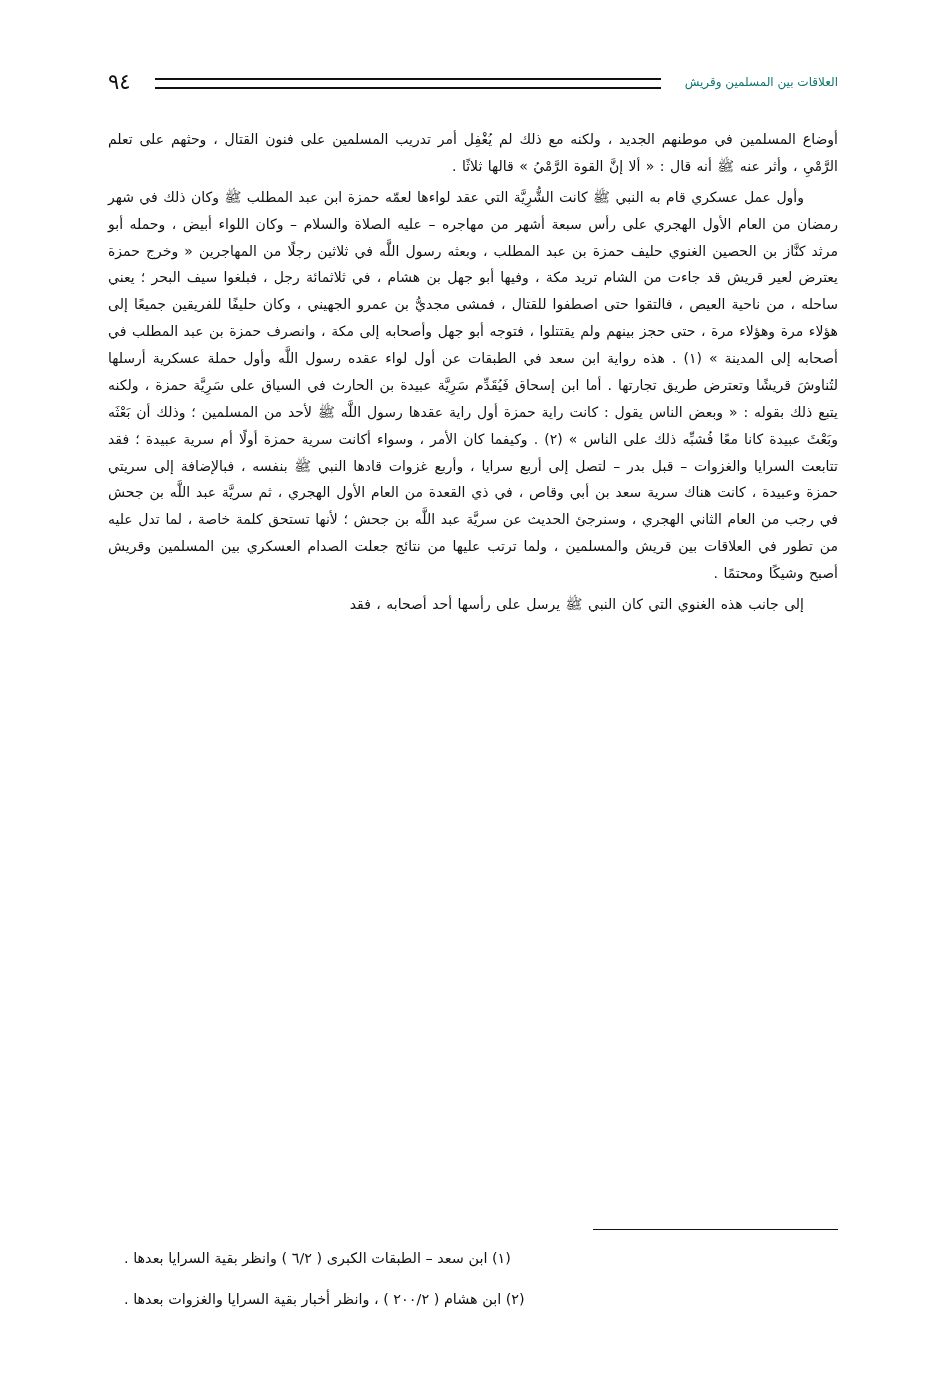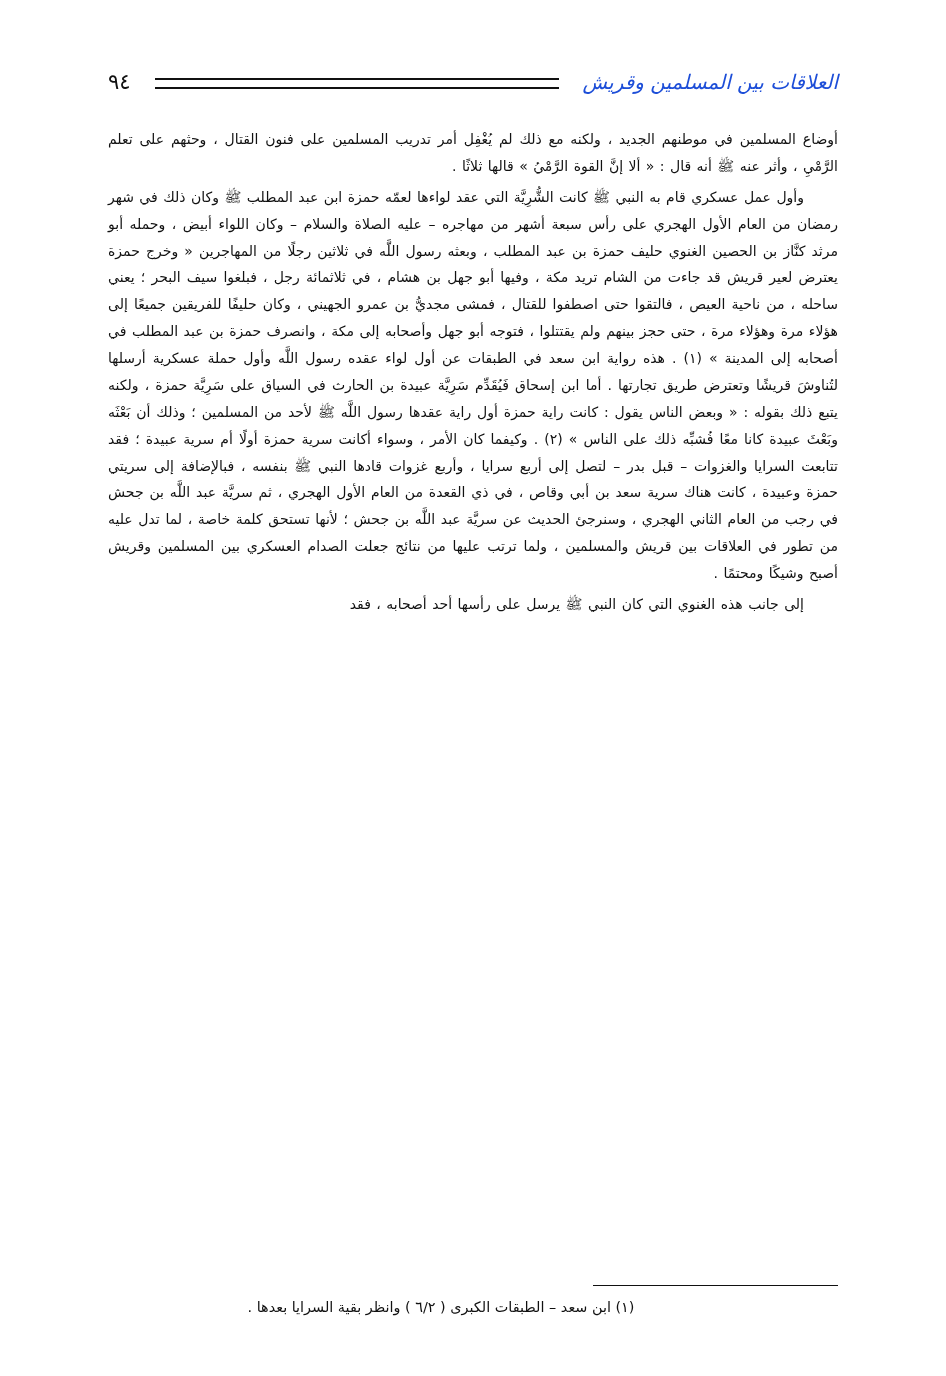--- a/index.html
+++ b/index.html
@@ -26,25 +26,24 @@
   
   .header {
     display: flex;
     flex-direction: row;
     align-items: center;
     gap: 14px;
     height: 44px;
     margin-bottom: 22px;
   }
   .header-title {
-    font-size: 20px;
+    font-size: 12px;
     white-space: nowrap;
     letter-spacing: 0px;
-    color: #1d4ed8;
-    font-style: italic;
+    color: #0f766e;
   }
   .header-rule {
     flex: 1 1 auto;
     height: 7px;
     border-top: 2px solid #111;
     border-bottom: 2px solid #111;
     margin: 0 10px;
     position: relative;
     top: 1px;
   }
@@ -83,22 +82,22 @@
   }
   .footnote-rule {
     width: 245px;
     height: 0;
     border-top: 1.4px solid #111;
     margin: 0 0 9px auto;
   }
   .footnote {
     font-size: 14.4px;
     line-height: 1.75;
-    text-align: center;
-    margin: 8px;
+    text-align: left;
+    margin: 16px;
     padding-right: 64px;
   }
 </style>
 </head>
 <body>
 
 <div class="page">
 
   <div class="header">
     <div class="header-title">العلاقات بين المسلمين وقريش</div>
@@ -108,15 +107,16 @@
 
   <div class="body">
     <p class="para noindent">أوضاع المسلمين في موطنهم الجديد ، ولكنه مع ذلك لم يُغْفِل أمر تدريب المسلمين على فنون القتال ، وحثهم على تعلم الرَّمْيِ ، وأثر عنه ﷺ أنه قال : « ألا إنَّ القوة الرَّمْيُ » قالها ثلاثًا .</p>
     <p class="para">وأول عمل عسكري قام به النبي ﷺ كانت الشُّرِيَّة التي عقد لواءها لعمّه حمزة ابن عبد المطلب ﷺ وكان ذلك في شهر رمضان من العام الأول الهجري على رأس سبعة أشهر من مهاجره – عليه الصلاة والسلام – وكان اللواء أبيض ، وحمله أبو مرثد كنَّاز بن الحصين الغنوي حليف حمزة بن عبد المطلب ، وبعثه رسول اللَّه في ثلاثين رجلًا من المهاجرين « وخرج حمزة يعترض لعير قريش قد جاءت من الشام تريد مكة ، وفيها أبو جهل بن هشام ، في ثلاثمائة رجل ، فبلغوا سيف البحر ؛ يعني ساحله ، من ناحية العيص ، فالتقوا حتى اصطفوا للقتال ، فمشى مجديُّ بن عمرو الجهيني ، وكان حليفًا للفريقين جميعًا إلى هؤلاء مرة وهؤلاء مرة ، حتى حجز بينهم ولم يقتتلوا ، فتوجه أبو جهل وأصحابه إلى مكة ، وانصرف حمزة بن عبد المطلب في أصحابه إلى المدينة » (١) . هذه رواية ابن سعد في الطبقات عن أول لواء عقده رسول اللَّه وأول حملة عسكرية أرسلها لتُناوشَ قريشًا وتعترض طريق تجارتها . أما ابن إسحاق فَيُقَدِّم سَرِيَّة عبيدة بن الحارث في السياق على سَرِيَّة حمزة ، ولكنه يتبع ذلك بقوله : « وبعض الناس يقول : كانت راية حمزة أول راية عقدها رسول اللَّه ﷺ لأحد من المسلمين ؛ وذلك أن بَعْثَه وبَعْثَ عبيدة كانا معًا فُشبِّه ذلك على الناس » (٢) . وكيفما كان الأمر ، وسواء أكانت سرية حمزة أولًا أم سرية عبيدة ؛ فقد تتابعت السرايا والغزوات – قبل بدر – لتصل إلى أربع سرايا ، وأربع غزوات قادها النبي ﷺ بنفسه ، فبالإضافة إلى سريتي حمزة وعبيدة ، كانت هناك سرية سعد بن أبي وقاص ، في ذي القعدة من العام الأول الهجري ، ثم سريَّة عبد اللَّه بن جحش في رجب من العام الثاني الهجري ، وسنرجئ الحديث عن سريَّة عبد اللَّه بن جحش ؛ لأنها تستحق كلمة خاصة ، لما تدل عليه من تطور في العلاقات بين قريش والمسلمين ، ولما ترتب عليها من نتائج جعلت الصدام العسكري بين المسلمين وقريش أصبح وشيكًا ومحتمًا .</p>
     <p class="para last">إلى جانب هذه الغنوي التي كان النبي ﷺ يرسل على رأسها أحد أصحابه ، فقد</p>
   </div>
 
   <div class="footnotes">
     <div class="footnote-rule"></div>
     <p class="footnote">(١) ابن سعد – الطبقات الكبرى ( ٦/٢ ) وانظر بقية السرايا بعدها .</p>
+    <p class="footnote">(٢) ابن هشام ( ٢٠٠/٢ ) ، وانظر أخبار بقية السرايا والغزوات بعدها .</p>
   </div>
 
 </div>
 
 </body></html>

